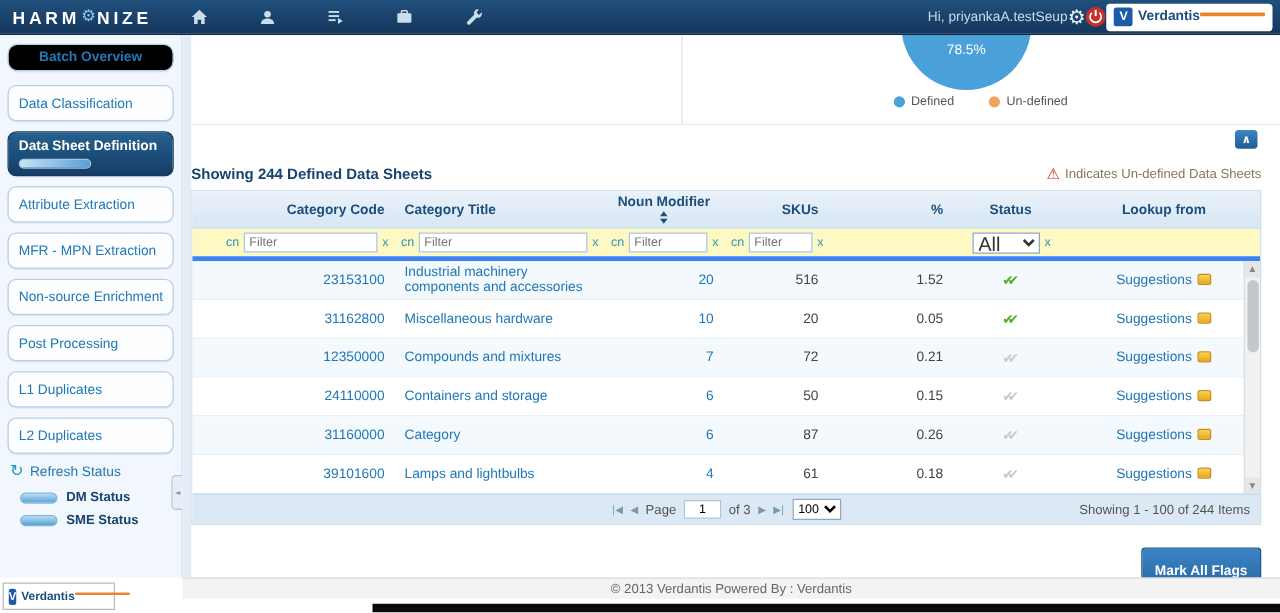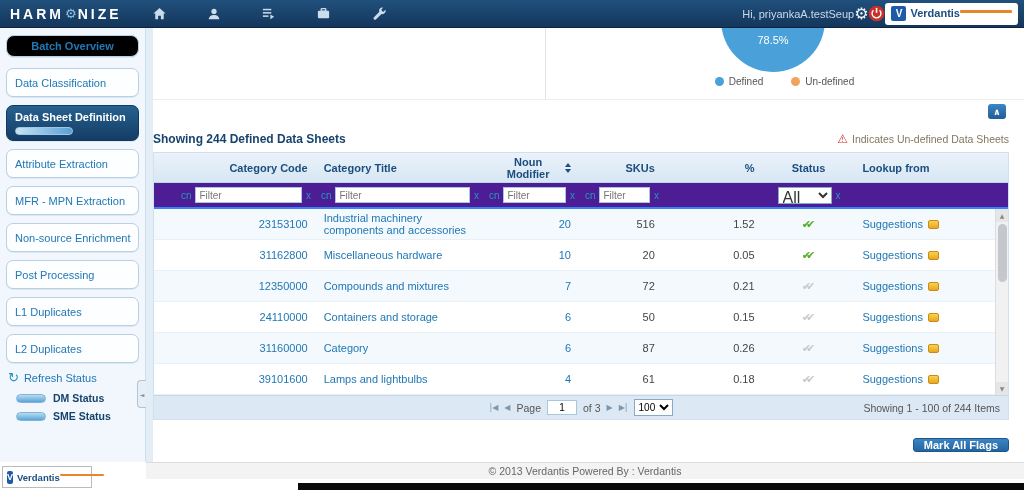--- a/index.html
+++ b/index.html
@@ -99,30 +99,30 @@
   
   .dtable { position:relative; width:856px; margin-top:6px; border:1px solid #cfe0ee; }
   .trow, .thead, .frow { display:flex; align-items:center; width:100%; }
   .thead { height:30px; background:linear-gradient(#eaf2fa,#d7e7f4); border-bottom:1px solid #c2d6e8; }
   .th { font-weight:bold; color:#1b4e7e; font-size:11px; }
   .cell { padding:0 8px; }
   .col-flag { width:22px; align-self:stretch; }
   .col-code { width:140px; text-align:right; }
   .col-title { width:168px; text-align:left; }
   .col-nm { width:96px; text-align:right; }
-  .col-nm.th { display:flex; flex-direction:row; align-items:center; justify-content:flex-start; text-align:center; }
+  .col-nm.th { display:flex; flex-direction:column; align-items:center; justify-content:flex-start; text-align:center; }
   .col-skus { width:84px; text-align:right; }
   .col-pct { width:100px; text-align:right; }
   .col-status { width:92px; text-align:center; }
-  .col-lookup { width:154px; text-align:left; }
+  .col-lookup { width:154px; text-align:center; }
   .sort-icon { display:flex; flex-direction:column; align-items:center; margin-top:1px; cursor:pointer; }
   .tri-up { width:0; height:0; border-left:3px solid transparent; border-right:3px solid transparent; border-bottom:4px solid #1b4e7e; }
   .tri-dn { width:0; height:0; border-left:3px solid transparent; border-right:3px solid transparent; border-top:4px solid #1b4e7e; margin-top:2px; }
 
-  .frow { height:26px; background:#4c1d95; border-bottom:2px solid #3b82f6; }
+  .frow { height:26px; background:#fef9c3; border-bottom:4px solid #3b82f6; }
   .fcell { display:flex; align-items:center; gap:4px; padding:0 5px; }
   .f-prefix, .f-clear { color:#2596be; font-size:10px; cursor:pointer; }
   input.filter { flex:1; min-width:0; height:16px; border:1px solid #a9c6dd; font-size:10px; padding:1px 3px; color:#555; background:#fff; font-family:"Liberation Sans",sans-serif; }
   select.status-sel { width:54px; height:17px; font-size:16px; border:1px solid #8aa9c2; background:#fff; color:#333; font-family:"Liberation Sans",sans-serif; }
 
   .rows { position:relative; }
   .trow { height:31px; border-bottom:1px solid #e8f1f8; font-size:11px; color:#444; background:#fff; }
   .trow:nth-child(odd) { background:#f3f9fd; }
   .trow a { color:#2178b5; text-decoration:none; cursor:pointer; }
   .title-link { display:inline-block; line-height:12px; }
@@ -142,21 +142,21 @@
   .pager { position:relative; height:24px; background:#dce9f5; border-top:1px solid #c5d8ea; display:flex; align-items:center; font-size:10.5px; color:#555; }
   .pager-center { position:absolute; left:0; right:0; display:flex; align-items:center; justify-content:center; gap:6px; }
   .pgbtn { color:#7d98ad; font-size:8px; cursor:pointer; font-family:"DejaVu Sans",sans-serif; }
   .page-input { width:30px; height:15px; border:1px solid #a9c6dd; font-size:10px; text-align:center; font-family:"Liberation Sans",sans-serif; }
   select.size-sel { height:17px; font-size:10px; border:1px solid #8aa9c2; background:#fff; font-family:"Liberation Sans",sans-serif; }
   .showing { position:absolute; right:8px; color:#555; }
 
   
   .actions { width:856px; text-align:right; margin-top:18px; }
   .mark-btn { background:linear-gradient(#3b84c4,#23659f); color:#fff; font-weight:bold; font-size:11px;
-    border:1px solid #1c578c; border-radius:3px; padding:0 10px; cursor:pointer; font-family:"Liberation Sans",sans-serif; }
+    border:1px solid #1c578c; border-radius:3px; padding:12px 10px; cursor:pointer; font-family:"Liberation Sans",sans-serif; }
   .footerbar { position:absolute; left:146px; top:462px; width:878px; height:17px; background:#f3f3f3; border-top:1px solid #ddd;
     text-align:center; line-height:16px; color:#666; font-size:10.5px; }
   .bottom-strip { position:absolute; left:298px; top:483px; width:726px; height:7px; background:#0a0a0a; }
   .corner-logo { position:absolute; left:2px; top:466px; width:90px; height:22px; background:#fff; border:1px solid #bbb;
     display:flex; align-items:center; gap:4px; padding:2px 4px; }
   .corner-logo .v-square { width:13px; height:13px; font-size:9px; }
   .corner-logo .brand-name { font-size:9.5px; line-height:9px; }
   .corner-logo .brand-tag { width:44px; height:2px; margin-top:1px; }
 </style>
 </head>

